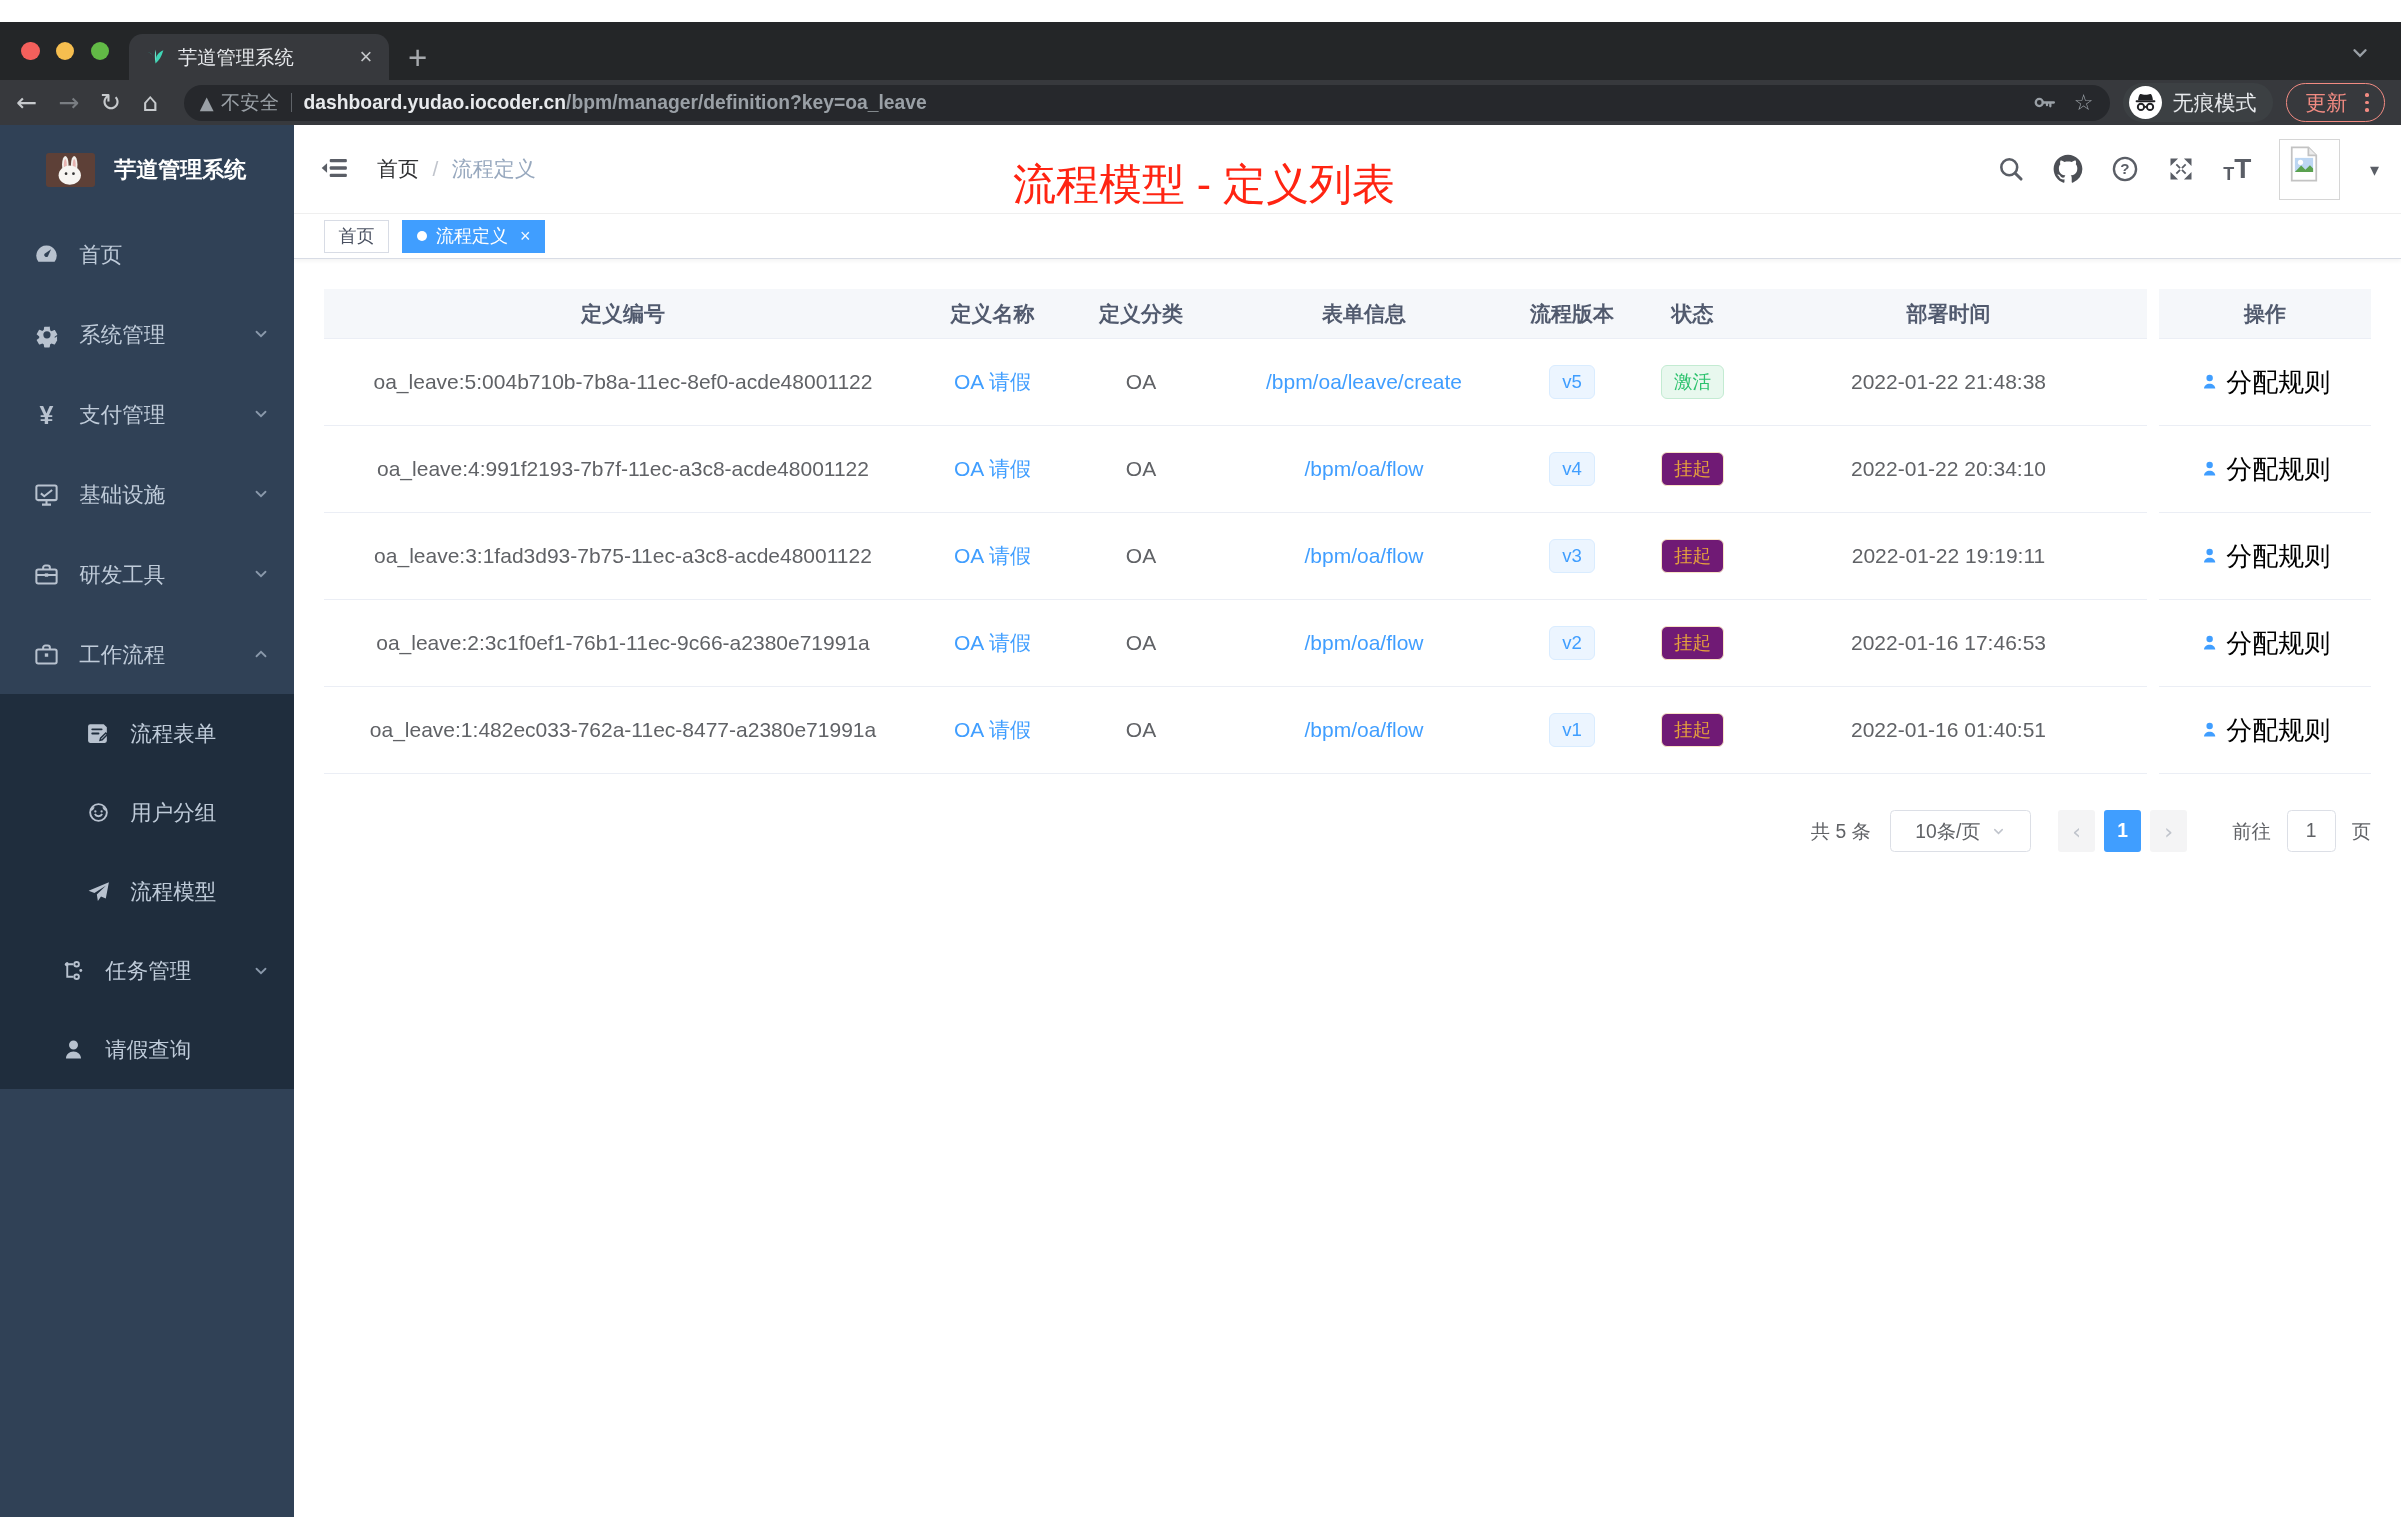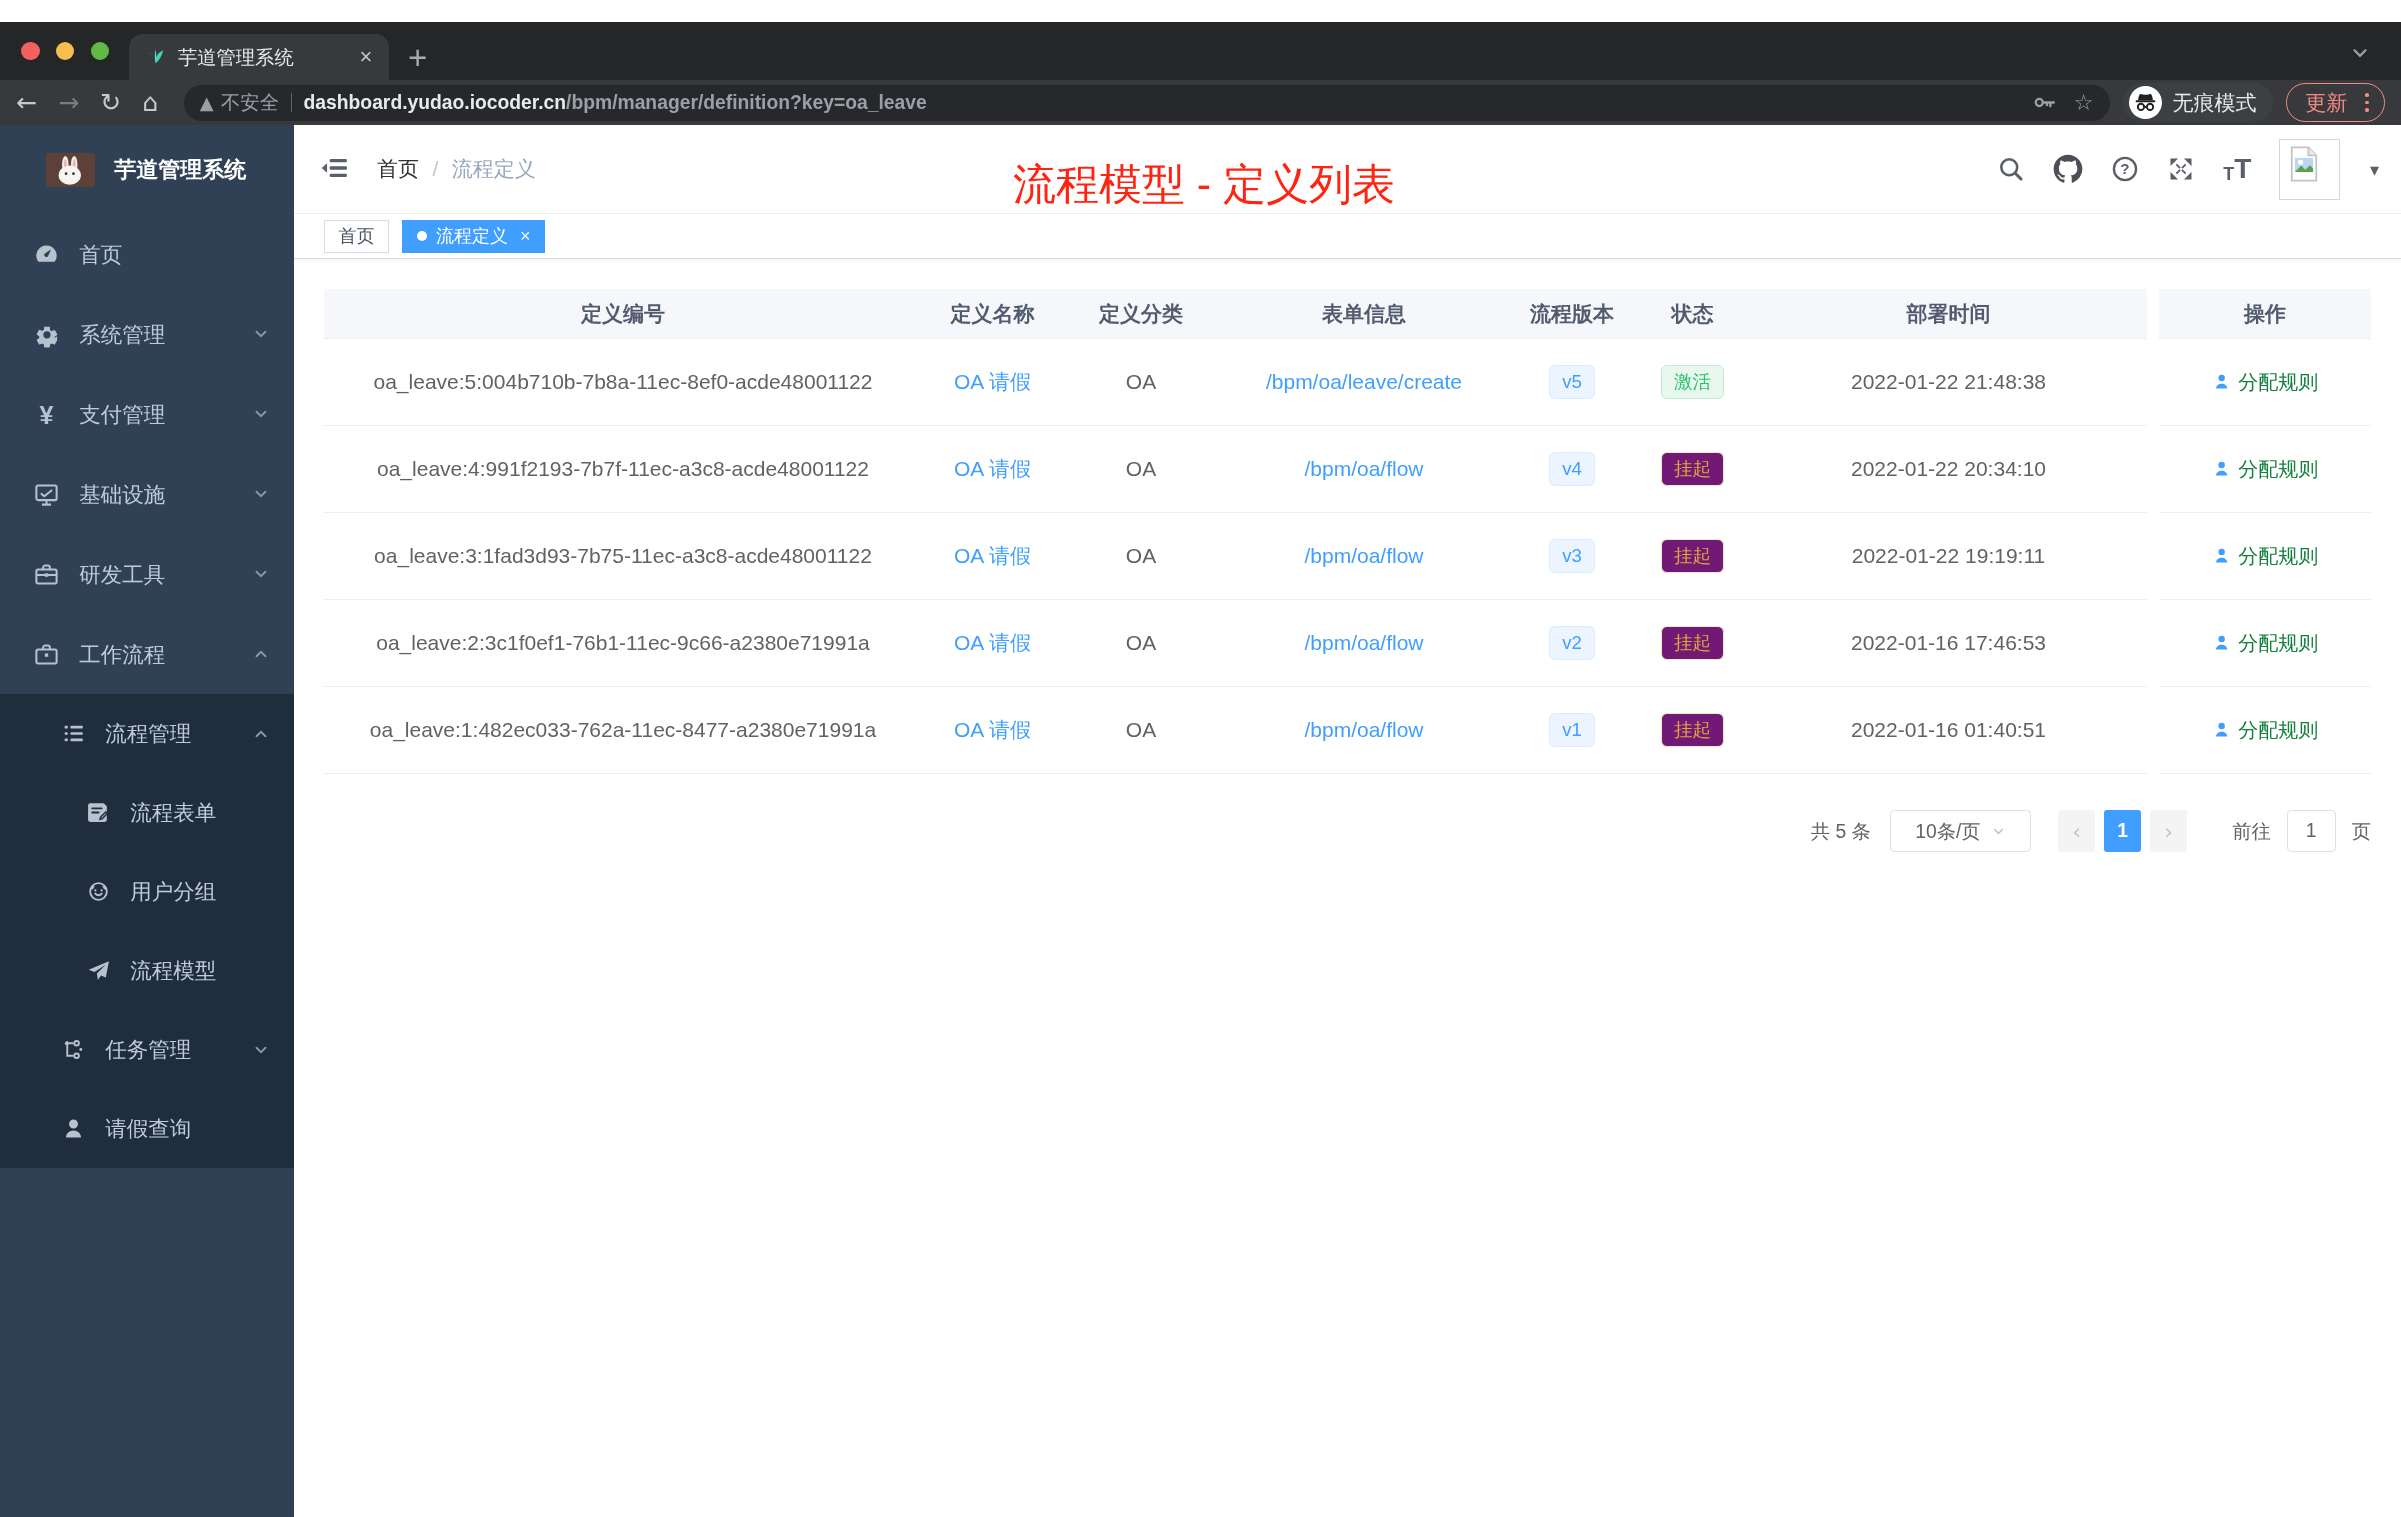--- a/index.html
+++ b/index.html
@@ -94,21 +94,21 @@
   .c-id{width:598px;} .c-name{width:141px;} .c-cat{width:156px;} .c-form{width:290px;}
   .c-ver{width:126px;} .c-status{width:115px;} .c-time{width:397px;}
   .c-gap{width:11px; border-bottom:none !important; background:#fff !important;}
   .c-ops{flex:1;}
   .link { color:#409eff; }
   .etag { display:inline-flex; align-items:center; justify-content:center; height:34px; padding:8px 12px;
     border-radius:6px; font-size:18.6px; border:0.7px solid transparent; }
   .vtag { background:#ecf5ff; border-color:#d9ecff; color:#409eff; }
   .stag[data-type="success"] { background:#e8f8ee; border-color:#c3ebd2; color:#2dc26e; }
   .stag[data-type="warning"] { background:#701a75; border-color:#f8e3c5; color:#e6a23c; }
-  .oplink { display:inline-flex; align-items:center; gap:7px; color:#15803d; font-size:20px; }
+  .oplink { display:inline-flex; align-items:center; gap:7px; color:#000000; font-size:26px; }
 
   .pagination { display:flex; align-items:center; justify-content:flex-end; margin-top:36px;
     font-size:19.3px; color:#606266; }
   .p-total { margin-right:19.3px; }
   .p-size { width:141px; height:42px; border:0.7px solid #dcdfe6; border-radius:4.5px; display:flex; align-items:center;
     justify-content:center; gap:10.4px; color:#606266; margin-right:27px; background:#fff; }
   .p-btn { width:37px; height:42px; border-radius:3px; background:#f4f4f5; display:flex; align-items:center;
     justify-content:center; color:#c0c4cc; font-size:22px; font-family:"DejaVu Sans", sans-serif; }
   .p-page { width:37px; height:42px; border-radius:3px; background:#409eff; color:#fff; display:flex;
     align-items:center; justify-content:center; font-weight:bold; margin:0 9px; }
@@ -287,40 +287,20 @@
         </span>
         <span class="lbl">工作流程</span>
         <span class="chev up">
           <svg width="18" height="18" viewBox="0 0 24 24">
               <path d="M6 9l6 6 6-6" fill="none" stroke="#8a99ab" stroke-width="2.4" stroke-linecap="round"></path>
             </svg>
         </span>
       </div>
 
       <div class="submenu">
-        <div class="smi l1">
-          <span class="ic">
-            <svg width="25" height="25" viewBox="0 0 24 24">
-                <g fill="#b8c2cf">
-                  <rect x="9" y="4.6" width="12" height="2.6" rx="1"></rect>
-                  <rect x="9" y="10.7" width="12" height="2.6" rx="1"></rect>
-                  <rect x="9" y="16.8" width="12" height="2.6" rx="1"></rect>
-                  <rect x="3.5" y="4.6" width="3" height="2.6"></rect>
-                  <circle cx="5" cy="12" r="1.5"></circle>
-                  <rect x="3.5" y="16.8" width="3" height="2.6"></rect>
-                </g>
-              </svg>
-          </span>
-          <span class="lbl">流程管理</span>
-          <span class="chev up">
-            <svg width="18" height="18" viewBox="0 0 24 24">
-                <path d="M6 9l6 6 6-6" fill="none" stroke="#8a99ab" stroke-width="2.4" stroke-linecap="round"></path>
-              </svg>
-          </span>
-        </div>
         <div class="smi l2">
           <span class="ic">
             <svg width="25" height="25" viewBox="0 0 24 24">
                 <path fill="#b8c2cf" d="M4 3h13l3 3v13a2 2 0 0 1-2 2H4a2 2 0 0 1-2-2V5a2 2 0 0 1 2-2z"></path>
                 <path d="M6 8h9M6 12h6" stroke="#1f2d3d" stroke-width="1.8" stroke-linecap="round"></path>
                 <path fill="#b8c2cf" stroke="#1f2d3d" stroke-width="1.4" d="M13.5 18.5l2-.5 5-5-1.5-1.5-5 5z"></path>
               </svg>
           </span>
           <span class="lbl">流程表单</span>
         </div>

